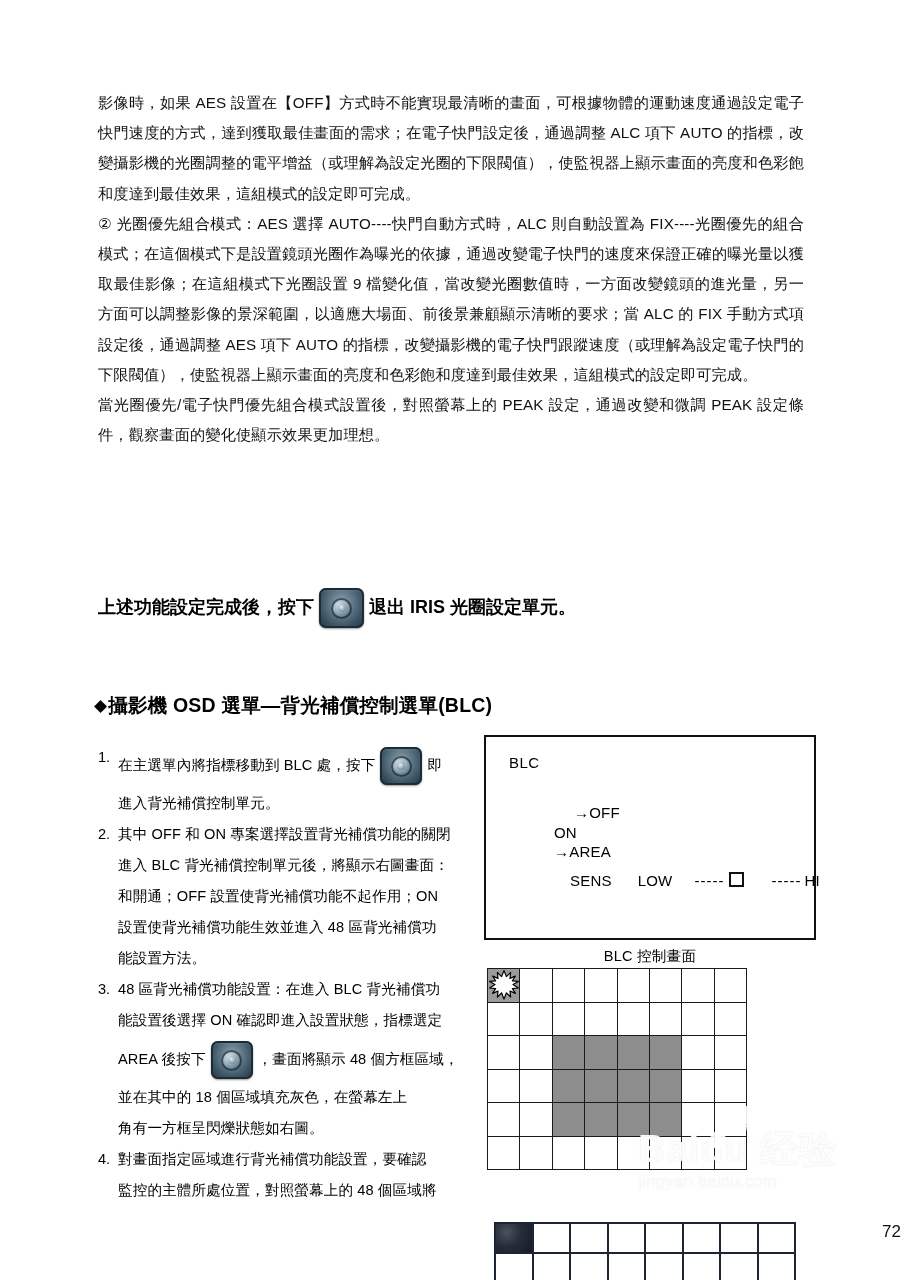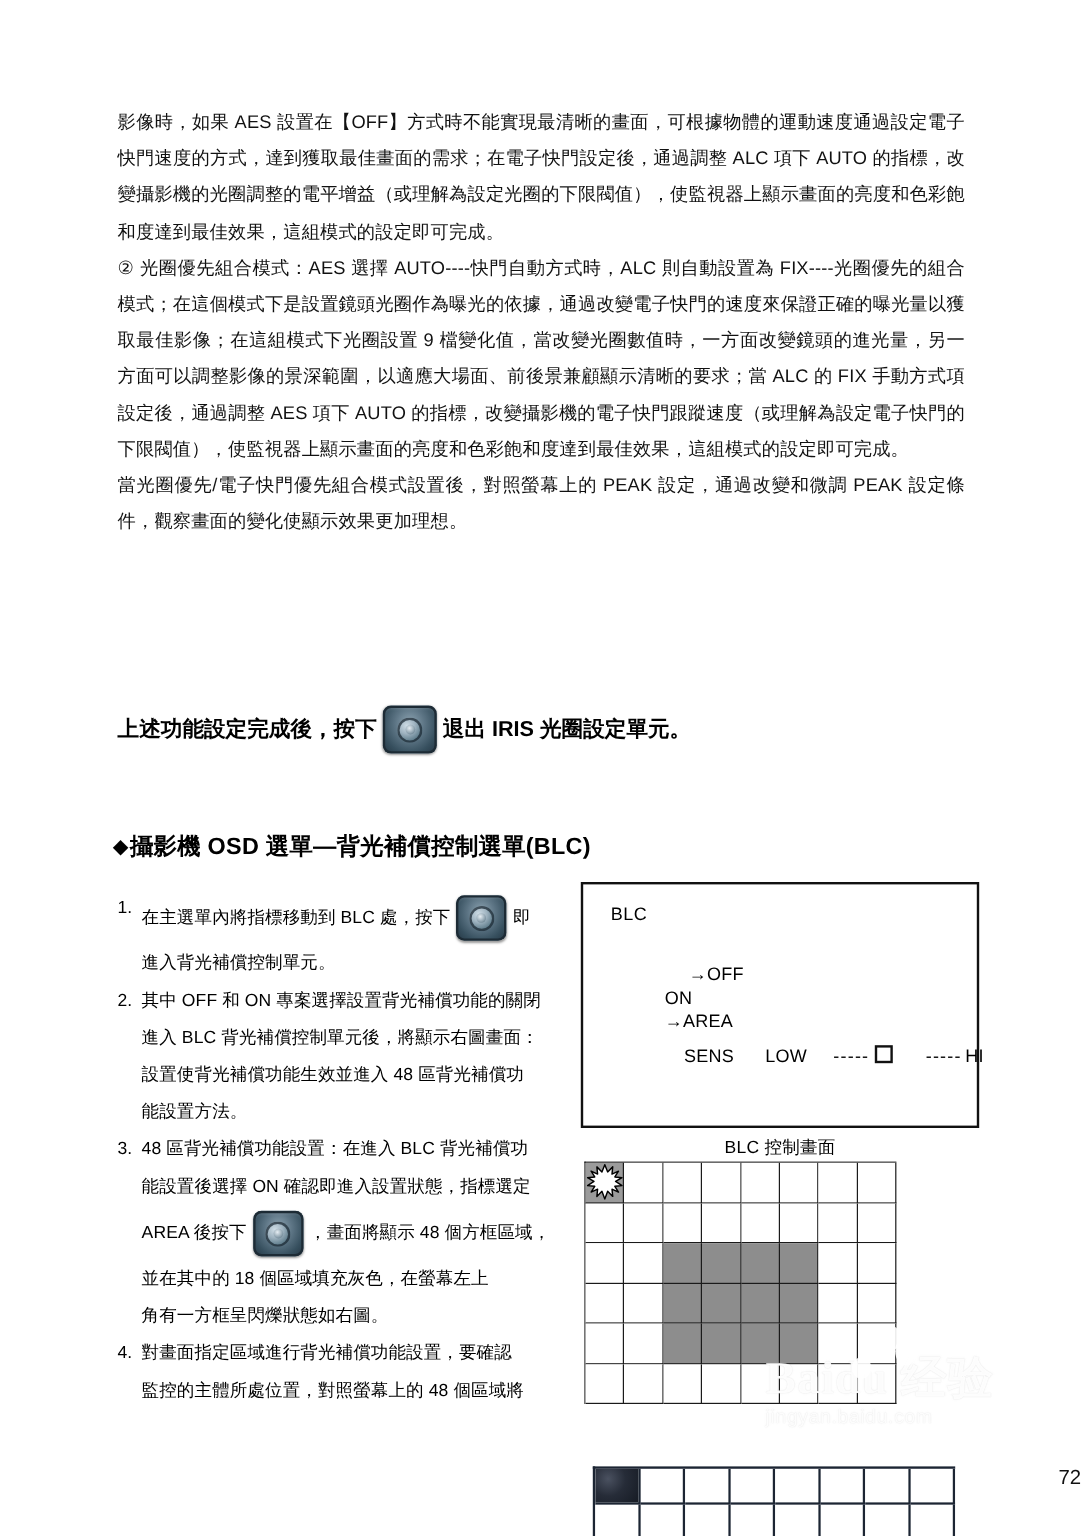--- a/index.html
+++ b/index.html
@@ -271,21 +271,20 @@
     user-select: none;
   }
   .wm-main {
     font-size: 38px;
     font-weight: bold;
     color: rgba(255,255,255,0.92);
     letter-spacing: 1px;
     line-height: 42px;
     text-shadow: 0 0 1px rgba(190,190,190,0.55);
     white-space: nowrap;
-    font-family: Liberation Serif, serif;
   }
   .wm-sub {
     font-size: 16px;
     color: rgba(255,255,255,0.9);
     letter-spacing: .6px;
     line-height: 20px;
     margin-top: 2px;
     text-shadow: 0 0 1px rgba(190,190,190,0.5);
     white-space: nowrap;
   }
@@ -324,20 +323,21 @@
         <span class="ln with-btn"><span>在主選單內將指標移動到 BLC 處，按下</span><span class="iris-btn"></span><span>即</span></span>
         <span class="ln">進入背光補償控制單元。</span>
       </div>
     </div>
 
     <div class="step">
       <div class="step-num">2.</div>
       <div class="step-body">
         <span class="ln">其中 OFF 和 ON 專案選擇設置背光補償功能的關閉</span>
         <span class="ln">進入 BLC 背光補償控制單元後，將顯示右圖畫面：</span>
+        <span class="ln">和開通；OFF 設置使背光補償功能不起作用；ON</span>
         <span class="ln">設置使背光補償功能生效並進入 48 區背光補償功</span>
         <span class="ln">能設置方法。</span>
       </div>
     </div>
 
     <div class="step">
       <div class="step-num">3.</div>
       <div class="step-body">
         <span class="ln">48 區背光補償功能設置：在進入 BLC 背光補償功</span>
         <span class="ln">能設置後選擇 ON 確認即進入設置狀態，指標選定</span>

